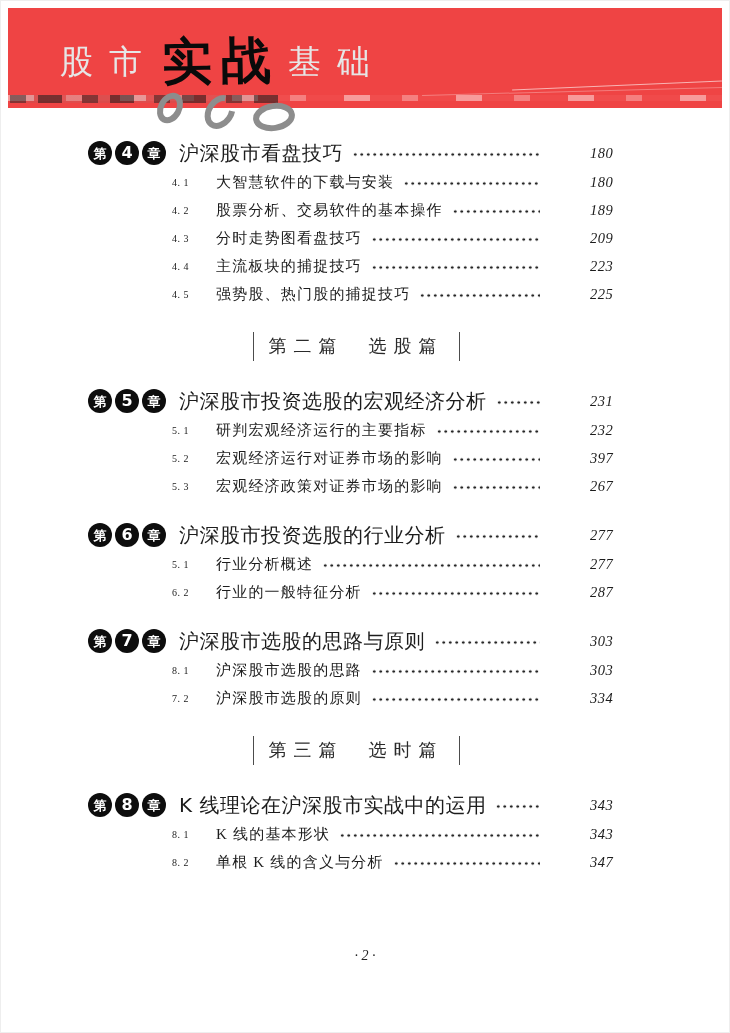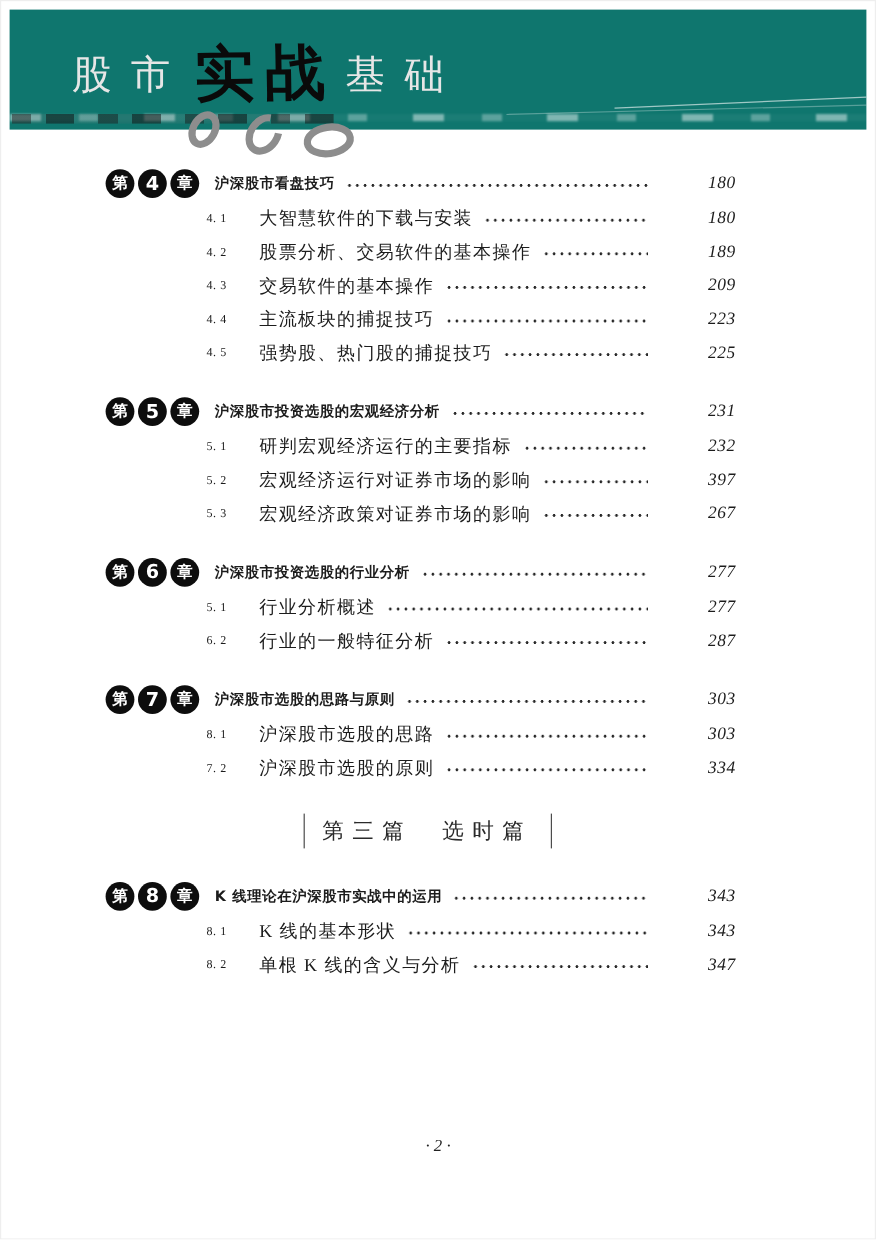--- a/index.html
+++ b/index.html
@@ -7,21 +7,21 @@
     width:730px; height:1033px; position:relative;
     background:#ffffff; overflow:hidden;
     font-family:"Liberation Serif","DejaVu Serif",serif;
     color:#1c1c1c;
   }
   .page-edge { position:absolute; inset:0; border:1px solid #eeeeee; pointer-events:none; }
 
   
   .banner {
     position:absolute; left:8px; top:8px; width:714px; height:100px;
-    background:#0f766e;
+    background:#ef4444;
   }
   .banner-title { position:absolute; left:52px; top:18px; display:flex; align-items:flex-start; white-space:nowrap; }
   .t-light {
     font-family:"DejaVu Sans","Liberation Sans",sans-serif;
     color:#e6e6e6; font-size:33px; letter-spacing:16px; font-weight:400; padding-top:14px;
   }
   .t-dark {
     font-family:"DejaVu Serif","Liberation Serif",serif;
     color:#0a0a0a; font-size:50px; font-weight:700; letter-spacing:9px;
     margin:2px 8px 0 4px; transform:rotate(-1deg);
@@ -56,21 +56,21 @@
   .badge { display:flex; gap:3px; margin-right:13px; flex:none; }
   .badge-c {
     width:24px; height:24px; border-radius:50%; background:#0d0d0d; color:#ffffff;
     display:flex; align-items:center; justify-content:center;
     font-family:"DejaVu Sans","Liberation Sans",sans-serif;
     font-size:13px; font-weight:700; line-height:1;
   }
   .badge-c.digit { font-size:16px; }
   .chapter-title {
     font-family:"DejaVu Sans","Liberation Sans",sans-serif;
-    font-size:12px; font-weight:700; letter-spacing:.5px; white-space:nowrap; flex:none;
+    font-size:20px; font-weight:400; letter-spacing:.5px; white-space:nowrap; flex:none;
   }
   .leader {
     flex:1 1 auto; align-self:stretch; margin:0 6px 0 9px; min-width:18px;
     background-image:radial-gradient(circle, #262626 1.05px, rgba(0,0,0,0) 1.4px);
     background-size:6.5px 6.5px; background-repeat:repeat-x; background-position:left 54%;
   }
   .pagenum {
     flex:none; width:34px; text-align:left;
     font-style:italic; font-size:14.5px; letter-spacing:.5px;margin-left:44px;
   }
@@ -133,38 +133,41 @@
       <span class="pagenum">180</span>
     </div>
     <div class="row item">
       <span class="item-num">4. 2</span>
       <span class="item-title">股票分析、交易软件的基本操作</span>
       <span class="leader"></span>
       <span class="pagenum">189</span>
     </div>
     <div class="row item">
       <span class="item-num">4. 3</span>
-      <span class="item-title">交易软件的基本操作</span>
+      <span class="item-title">分时走势图看盘技巧</span>
       <span class="leader"></span>
       <span class="pagenum">209</span>
     </div>
     <div class="row item">
       <span class="item-num">4. 4</span>
       <span class="item-title">主流板块的捕捉技巧</span>
       <span class="leader"></span>
       <span class="pagenum">223</span>
     </div>
     <div class="row item">
       <span class="item-num">4. 5</span>
       <span class="item-title">强势股、热门股的捕捉技巧</span>
       <span class="leader"></span>
       <span class="pagenum">225</span>
     </div>
   </div>
 
+  <div class="part">
+    <span class="part-label">第二篇　选股篇</span>
+  </div>
 
   <div class="chapter">
     <div class="row chapter-heading">
       <span class="badge">
         <span class="badge-c">第</span>
         <span class="badge-c digit">5</span>
         <span class="badge-c">章</span>
       </span>
       <span class="chapter-title">沪深股市投资选股的宏观经济分析</span>
       <span class="leader"></span>

